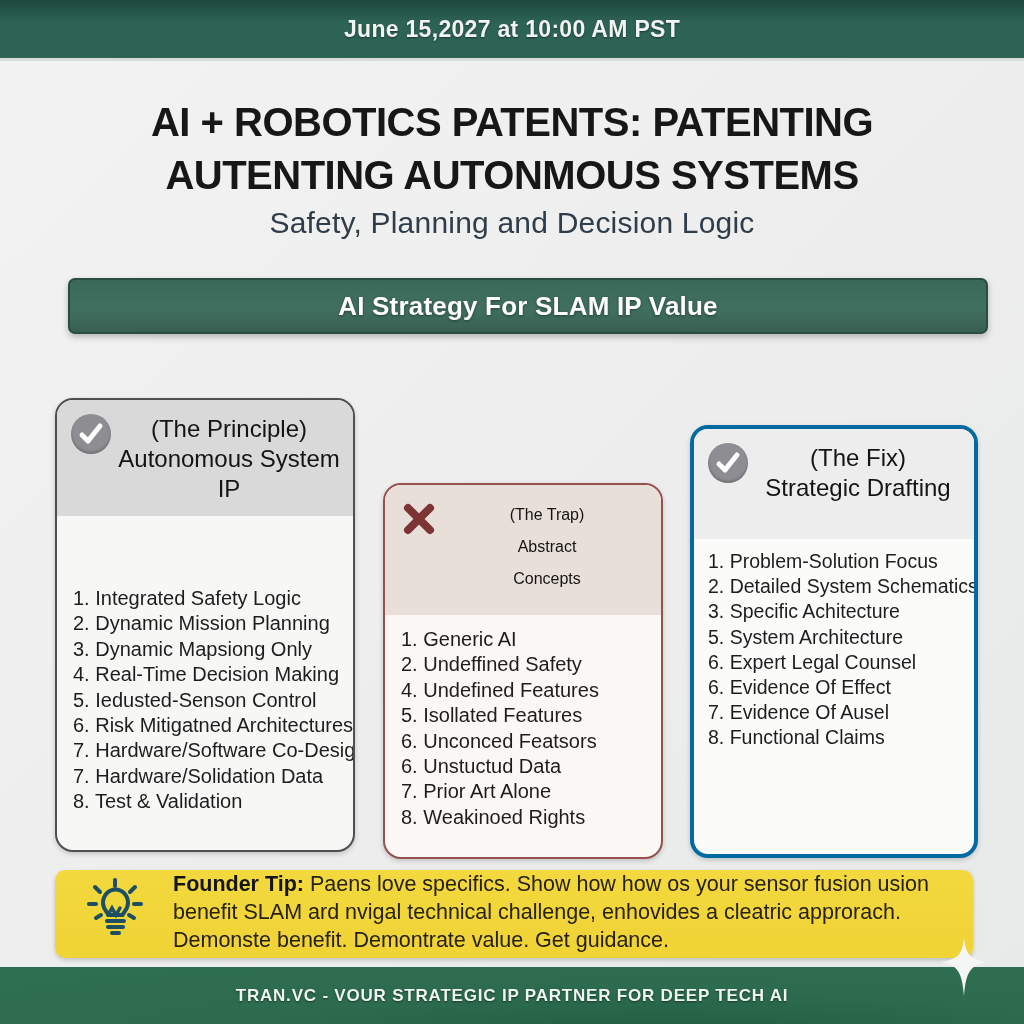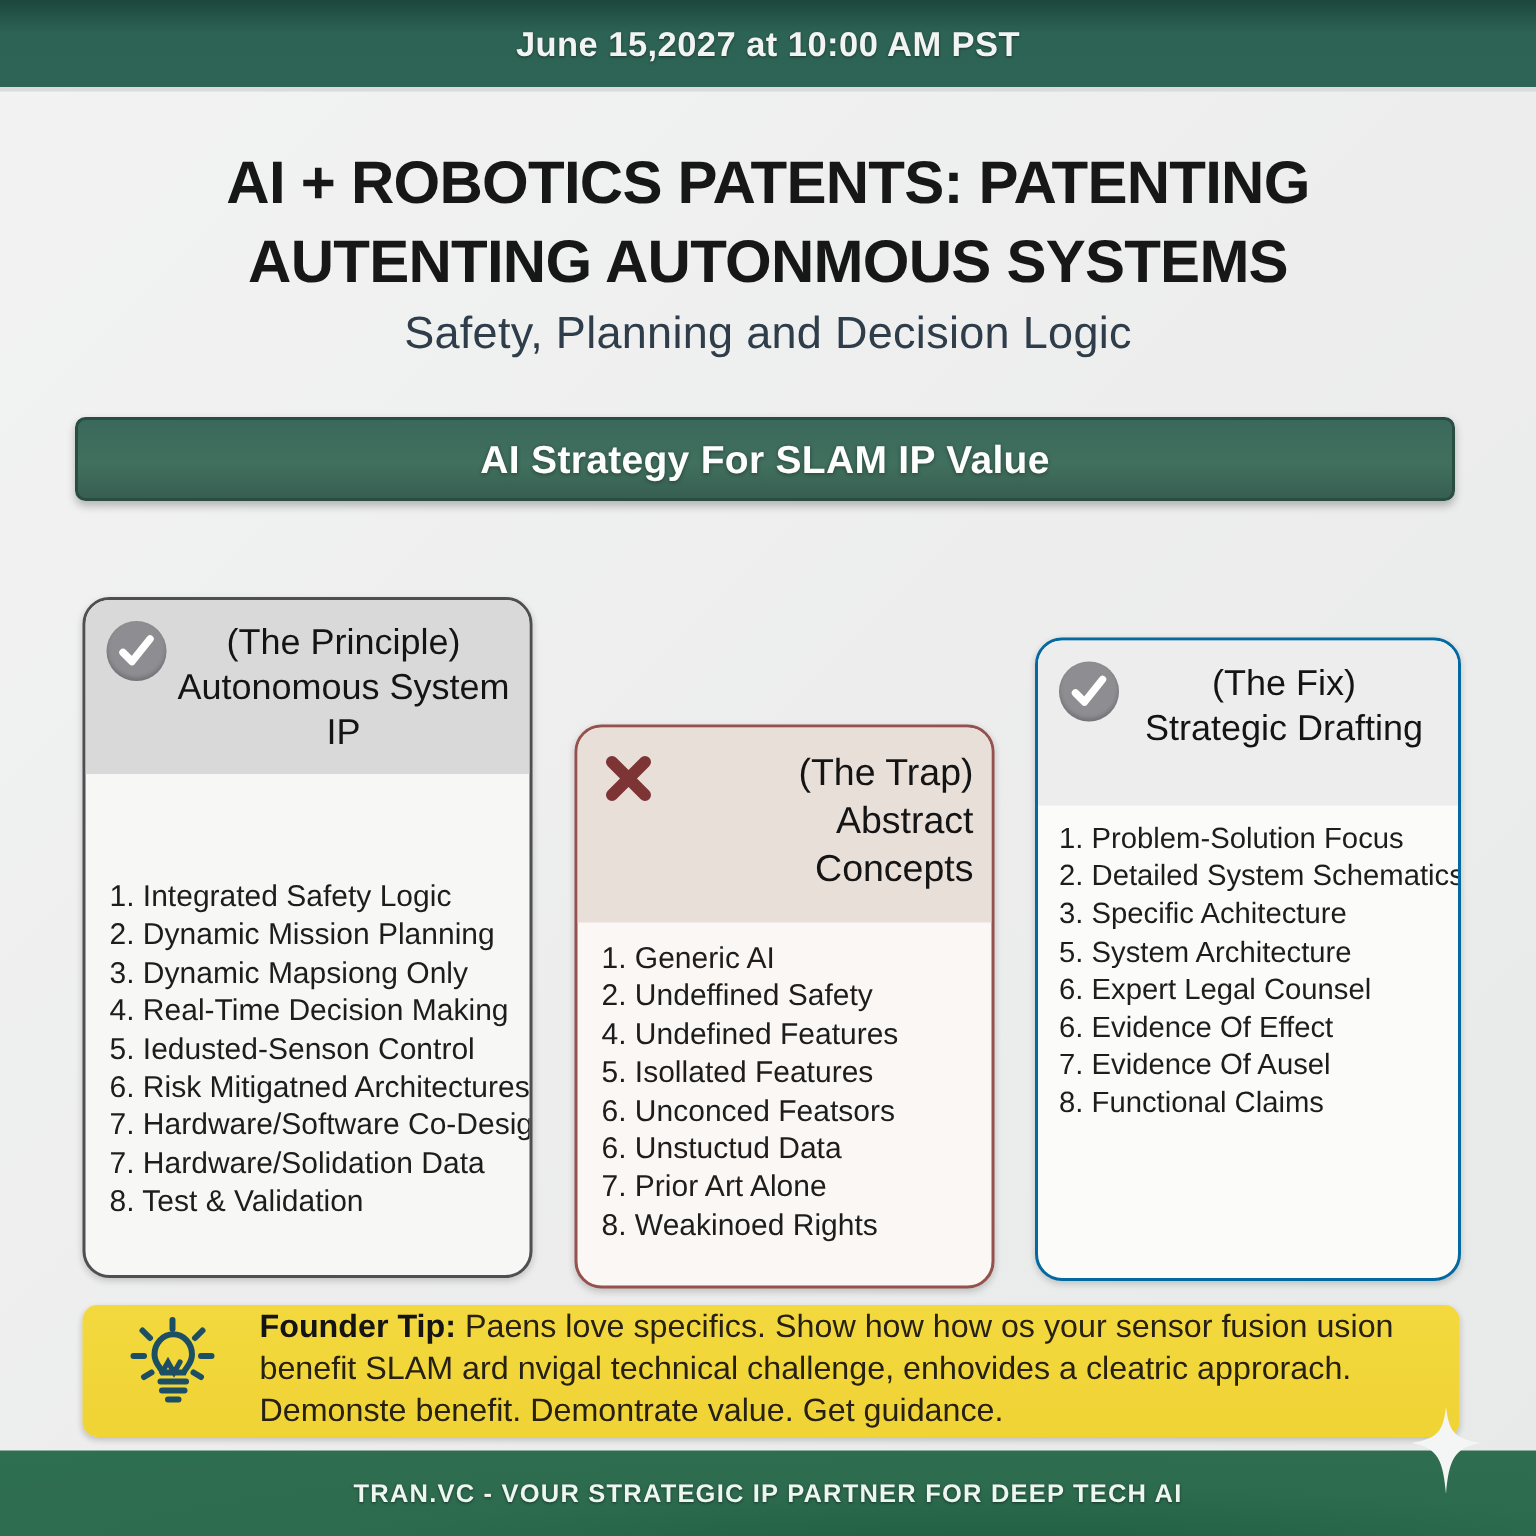--- a/index.html
+++ b/index.html
@@ -27,21 +27,21 @@
     left:0;top:96px;width:1024px;text-align:center;
     color:#171717;font-weight:700;font-size:40px;line-height:53px;letter-spacing:-.5px;
   }
   .subtitle{
     left:0;top:206px;width:1024px;text-align:center;
     color:#2e3d49;font-size:30px;font-weight:400;letter-spacing:.2px;
   }
 
   
   .strategy-bar{
-    left:50px;top:278px;width:916px;height:52px;border-radius:7px;
+    left:68px;top:278px;width:916px;height:52px;border-radius:7px;
     background:linear-gradient(180deg,#3a685a 0%,#41705f 55%,#375f51 100%);
     border:2px solid #294d41;
     box-shadow:0 3px 6px rgba(0,0,0,.25);
     display:flex;align-items:center;justify-content:center;
   }
   .strategy-bar .label{
     color:#fdfefd;font-size:26px;font-weight:700;letter-spacing:.2px;
     text-shadow:0 1px 3px rgba(0,0,0,.4);
   }
 
@@ -65,24 +65,24 @@
   .x-glyph{width:40px;height:40px;flex:0 0 40px;display:flex;align-items:center;justify-content:center;}
   .card-list{padding:10px 10px 10px 16px;}
   .list-item{color:#1d1d1d;font-size:20px;line-height:25.4px;white-space:nowrap;}
 
   #card-principle{left:55px;top:398px;width:296px;height:450px;border:2px solid #4f4f52;}
   #card-principle .card-header{background:#d9d9da;min-height:72px;}
   #card-principle .card-list{padding-top:70px;}
 
   #card-trap{left:383px;top:483px;width:276px;height:372px;border:2px solid #95514e;background:#fbf7f4;}
   #card-trap .card-header{background:#e9dfd9;min-height:104px;}
-  #card-trap .card-title{font-size:25px;line-height:32px;text-align:right;}
+  #card-trap .card-title{font-size:16px;line-height:32px;}
   #card-trap .card-list{padding-top:12px;}
 
-  #card-fix{left:690px;top:425px;width:280px;height:425px;border:2px solid #0369a1;background:#fbfbfa;}
+  #card-fix{left:690px;top:425px;width:280px;height:425px;border:4px solid #0369a1;background:#fbfbfa;}
   #card-fix .card-header{background:#ededee;min-height:84px;}
   #card-fix .card-list{padding-left:14px;}
   #card-fix .list-item{font-size:19.5px;line-height:25.2px;}
 
   
   .tip-box{
     left:55px;top:870px;width:918px;height:88px;border-radius:10px;
     background:linear-gradient(180deg,#f3d93e 0%,#f0d335 100%);
     box-shadow:0 2px 4px rgba(0,0,0,.2);
     display:flex;align-items:flex-start;

